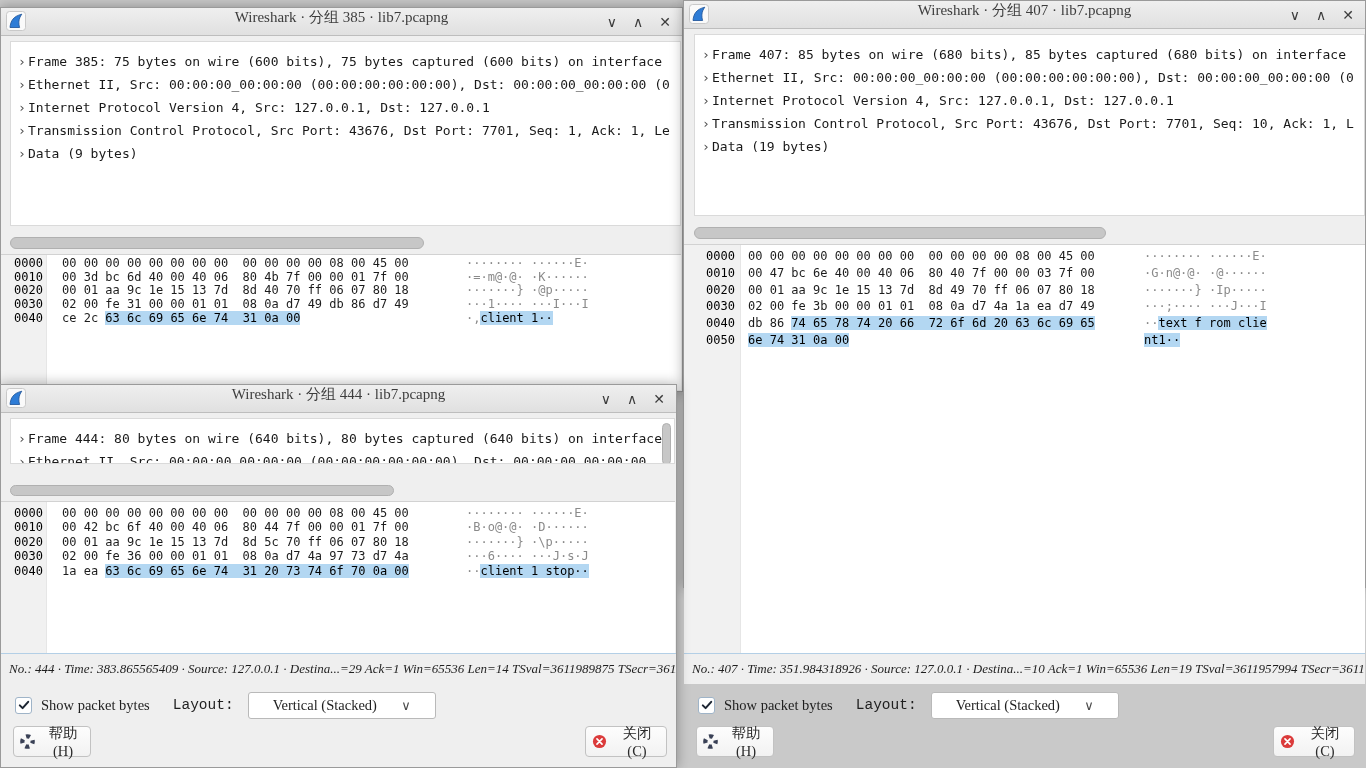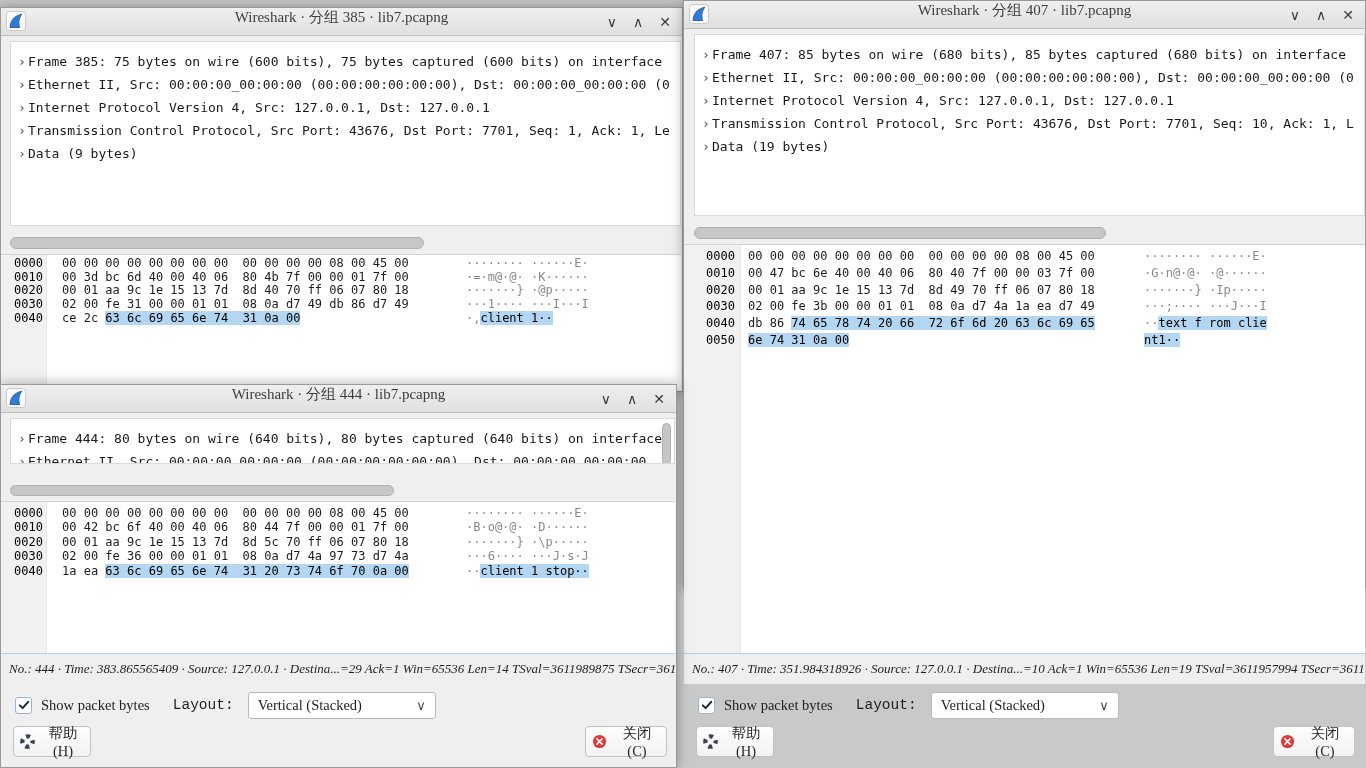--- a/index.html
+++ b/index.html
@@ -53,21 +53,21 @@
   .statusbar{position:absolute;left:0;right:0;height:31px;border-top:1px solid #b3cfe6;
              background:#efefef;font:italic 13px "Liberation Serif", serif;color:#1f1f1f;
              line-height:30px;padding-left:8px;white-space:nowrap;overflow:hidden;}
   .controls{position:absolute;left:0;right:0;height:40px;display:flex;align-items:center;
             padding-left:14px;font:14.5px "Liberation Serif", serif;color:#1e1e1e;}
   .checkbox{width:17px;height:17px;background:#fff;border:1px solid #9fb4c8;border-radius:3px;
             display:inline-flex;align-items:center;justify-content:center;}
   .cblabel{margin-left:9px;}
   .laylabel{margin-left:23px;font-family:Liberation Mono, monospace;}
   .select{margin-left:14px;width:188px;height:27px;background:#fff;border:1px solid #b9b9b9;
-          border-radius:3px;display:flex;align-items:center;padding:0 9px;color:#1e1e1e;}
+          border-radius:3px;display:flex;align-items:center;padding:0 24px;color:#1e1e1e;}
   .select .selval{flex:1;white-space:nowrap;overflow:hidden;}
   .select .chev{color:#4a4a4a;font:13px "DejaVu Sans", sans-serif;}
   .btn{position:absolute;height:31px;background:linear-gradient(#fdfdfd,#f2f2f2);
        border:1px solid #c2c2c2;border-radius:4px;display:flex;align-items:center;
        justify-content:center;gap:7px;font:14.5px "Liberation Serif", serif;color:#2a2a2a;}
   .btn svg{flex:0 0 auto;}
 </style>
 </head>
 <body>
 

